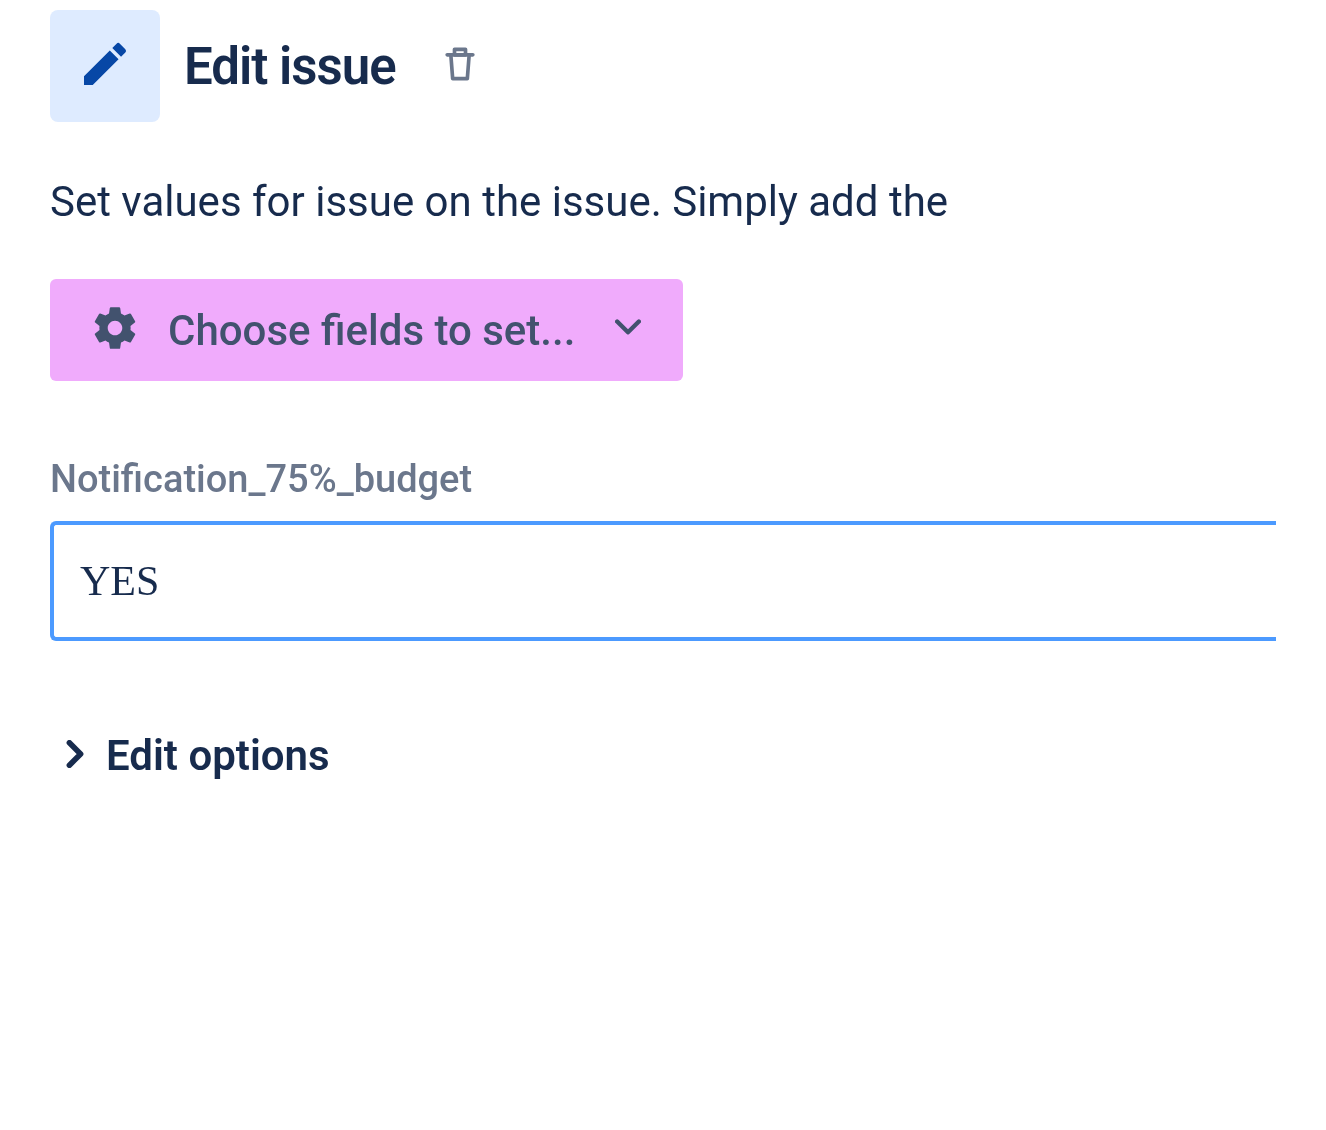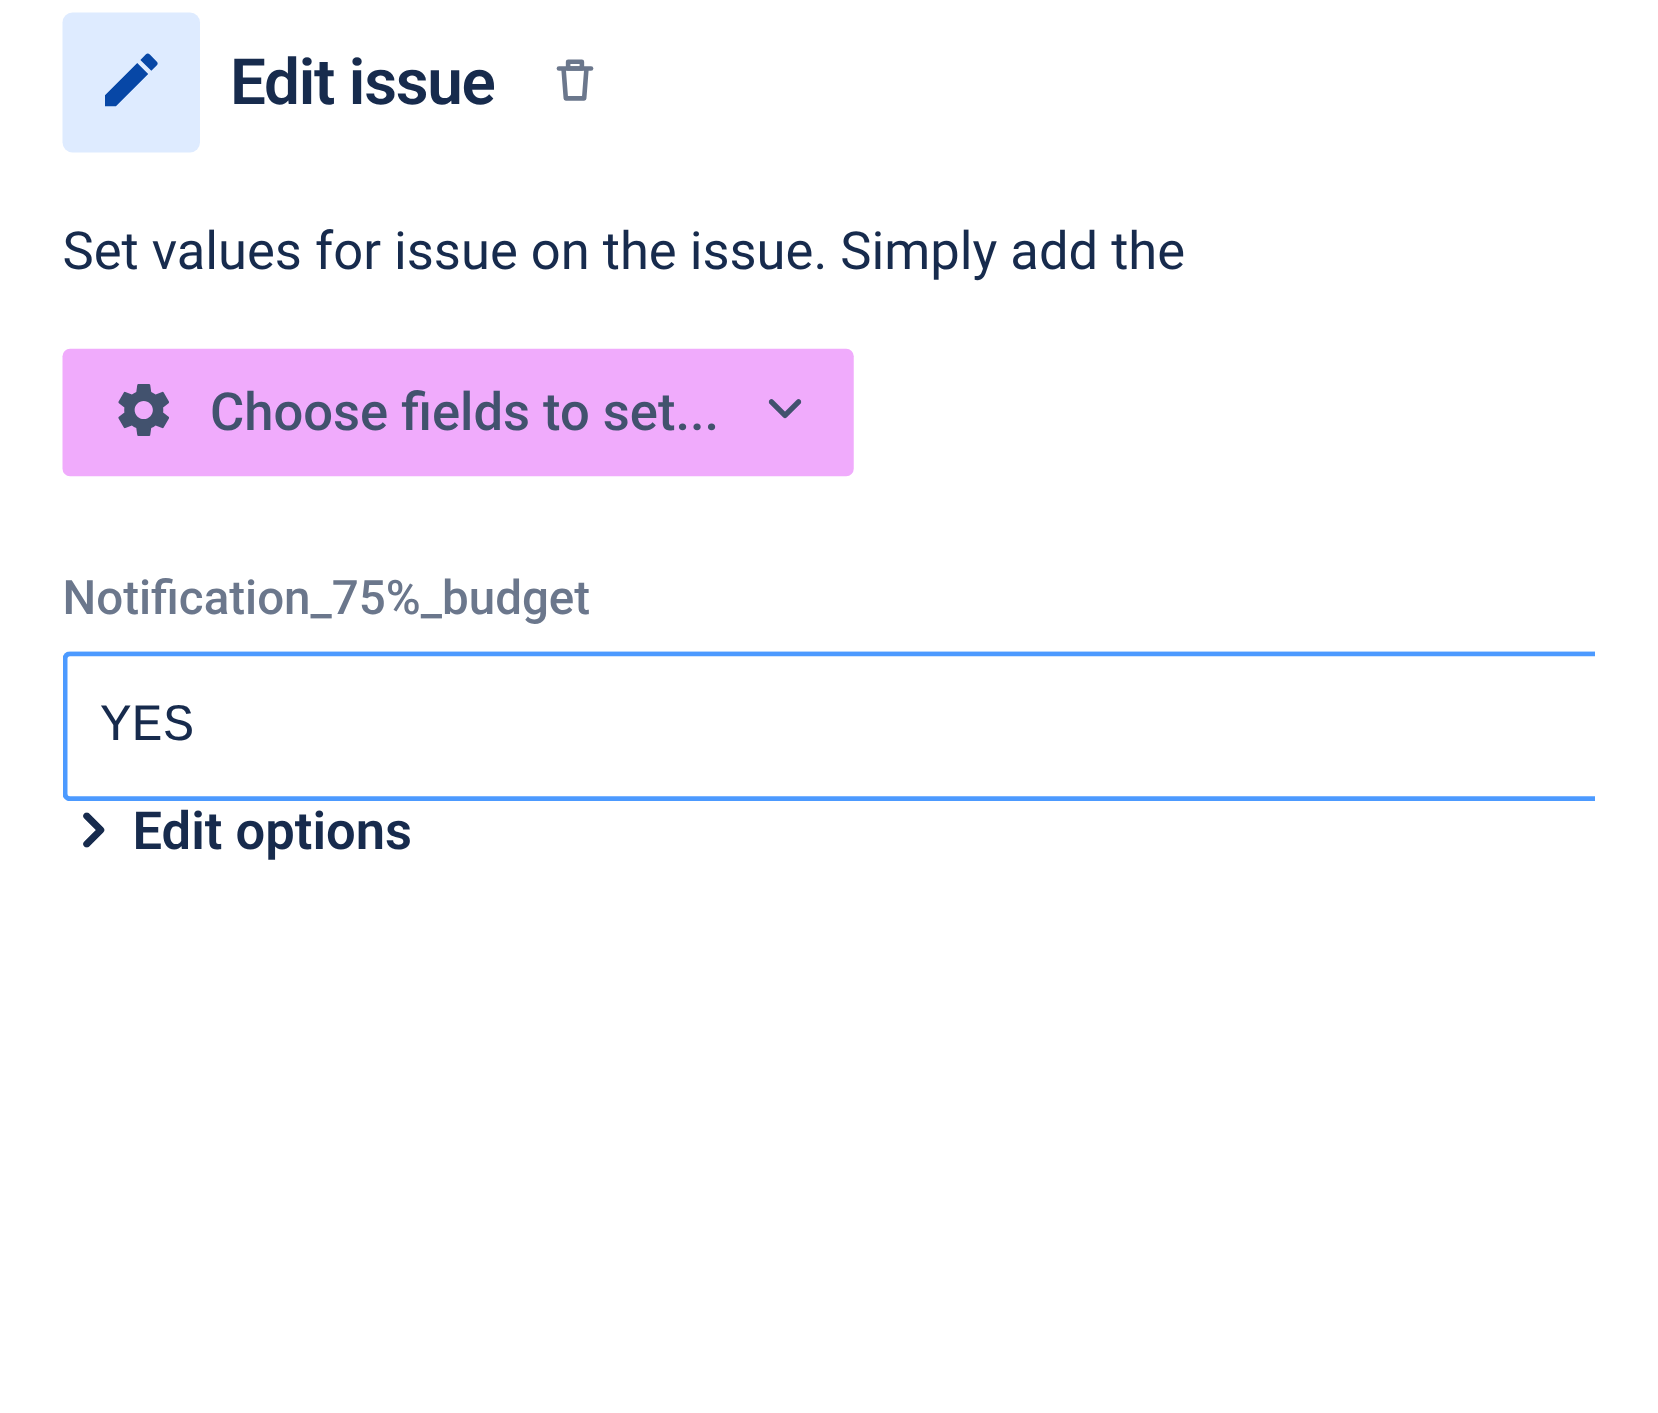--- a/index.html
+++ b/index.html
@@ -95,22 +95,23 @@
       margin-bottom: 20px;
     }
     .field-input {
       width: 100%;
       border: 4px solid #4c9aff;
       border-right: none;
       border-radius: 6px 0 0 6px;
       padding: 32px 26px;
       font-size: 42px;
       color: #172b4d;
-      font-family: Liberation Mono, monospace;
+      font-family: Liberation Serif, serif;
       outline: none;
+      margin-bottom: 90px;
     }
     .more-options {
       display: inline-flex;
       align-items: center;
       gap: 22px;
       cursor: pointer;
       padding-left: 16px;
     }
     .chevron-right svg {
       width: 18px;

